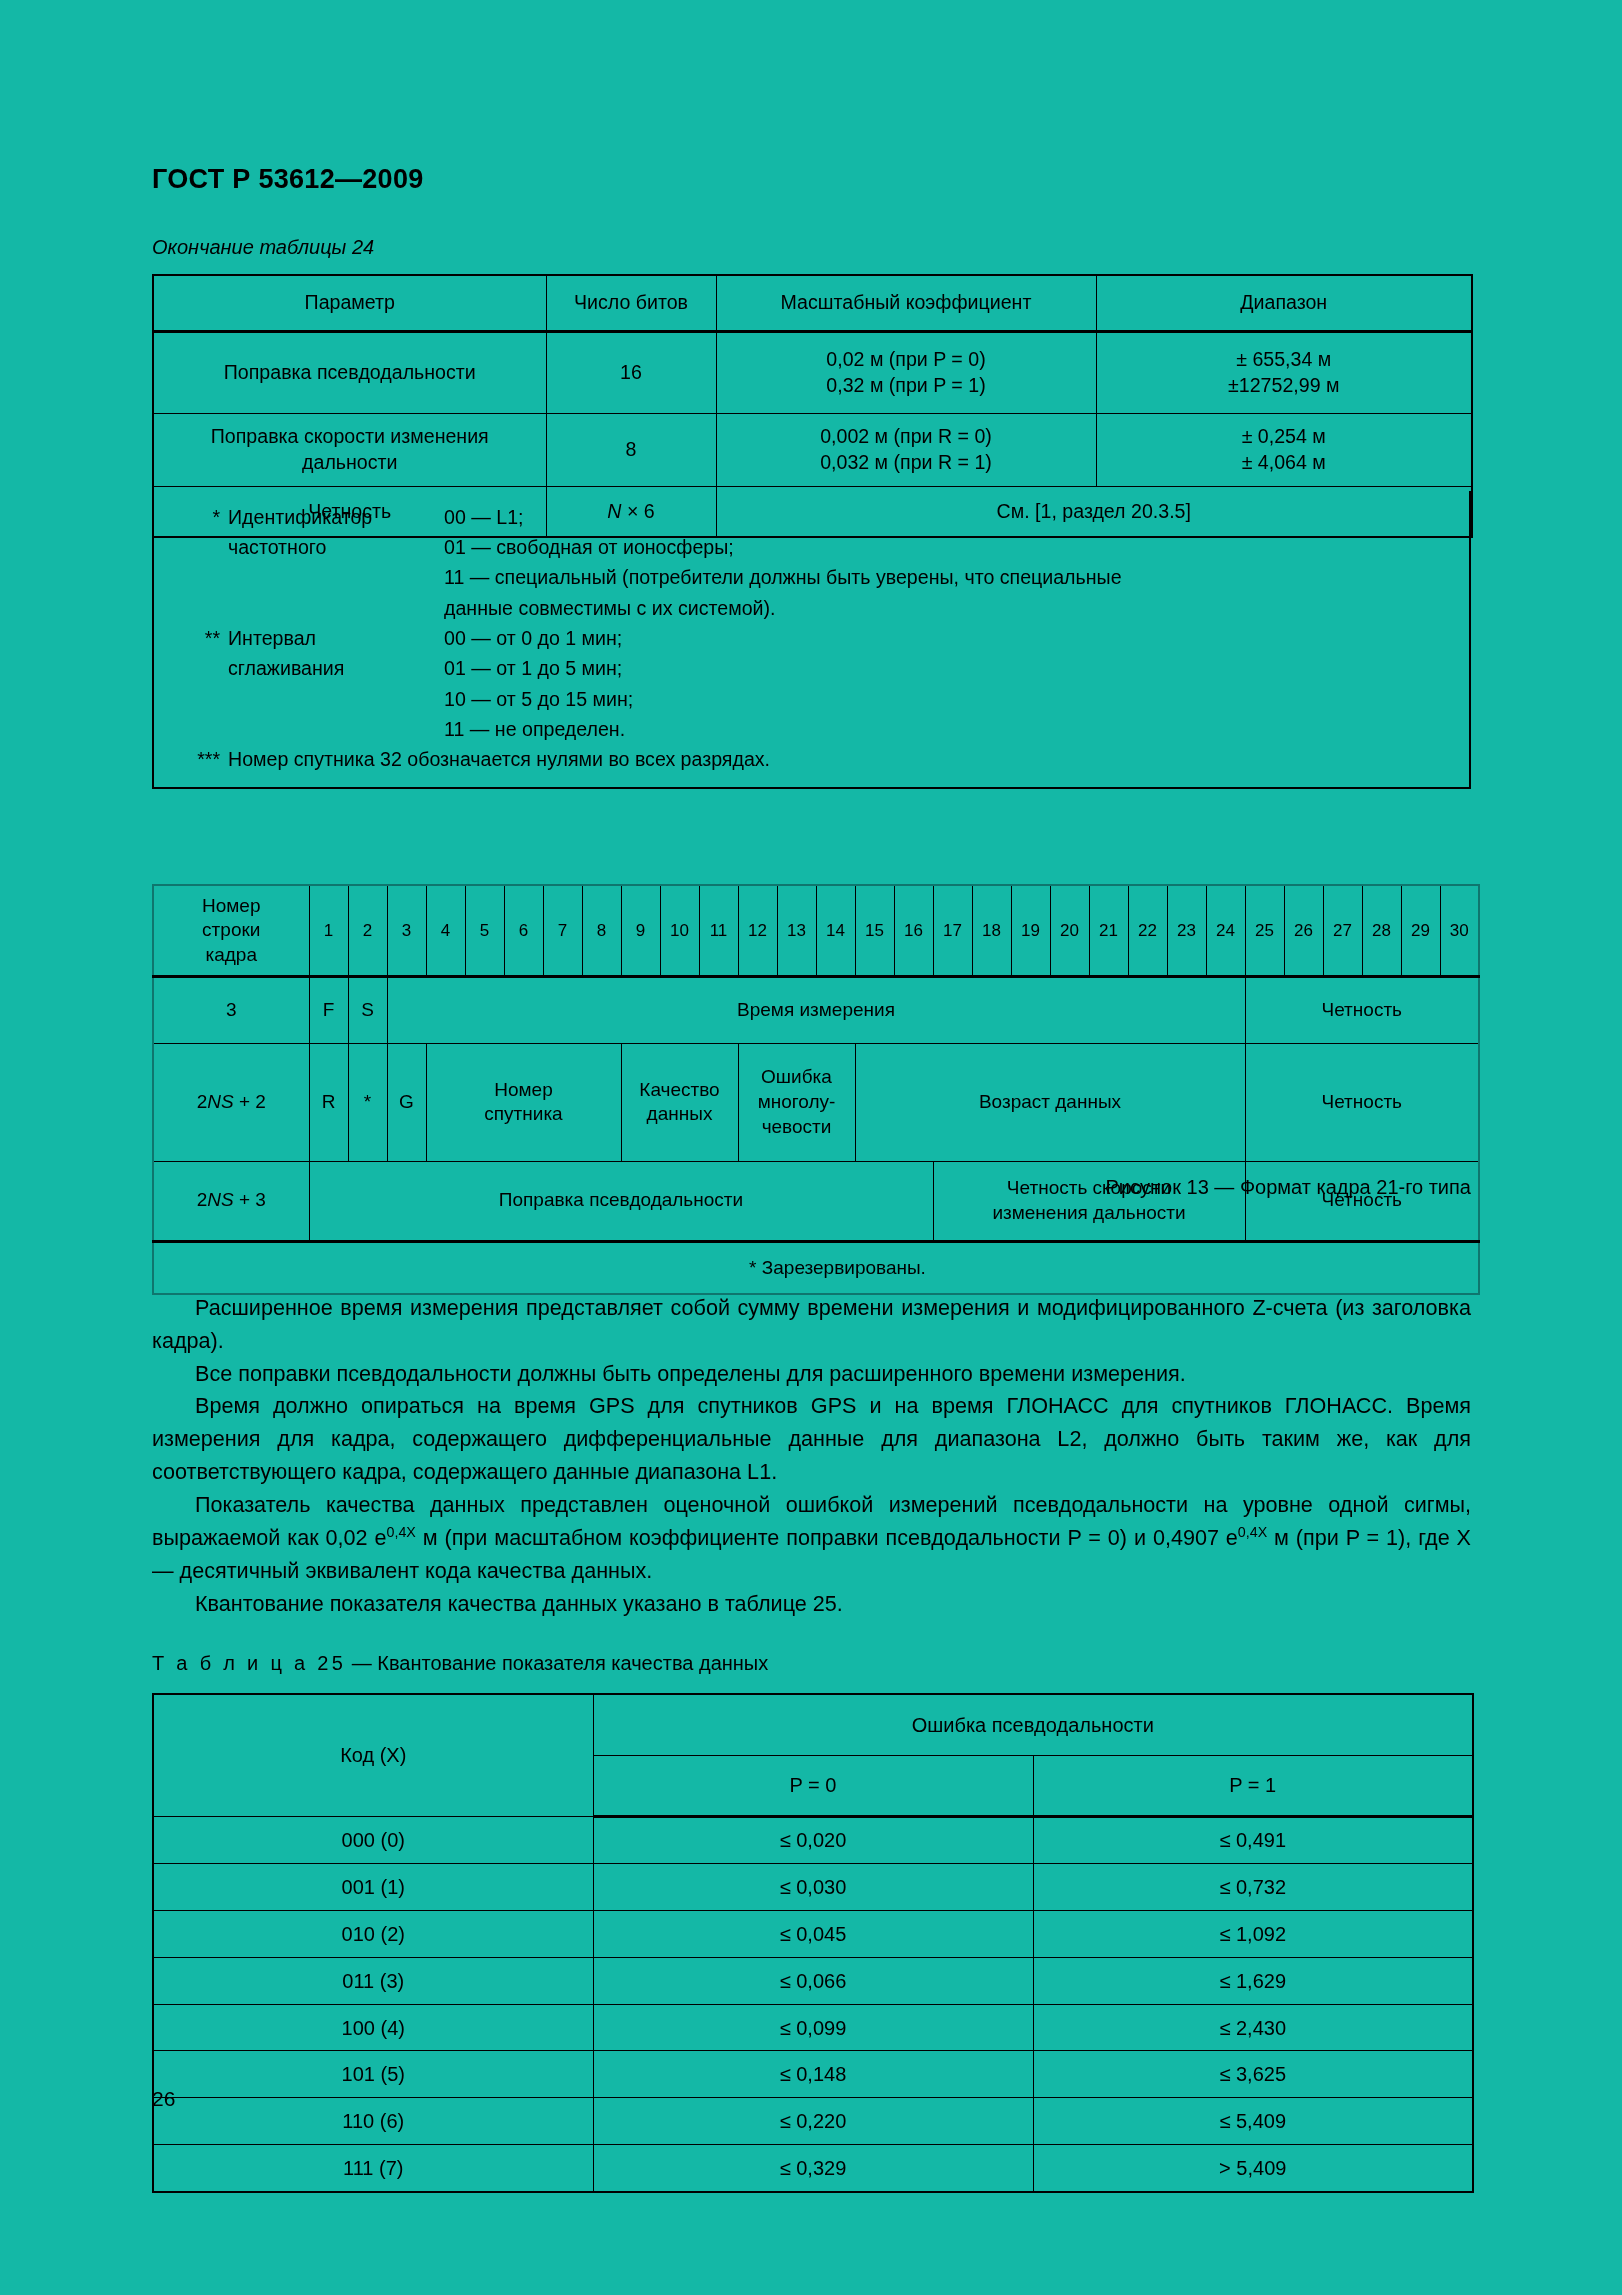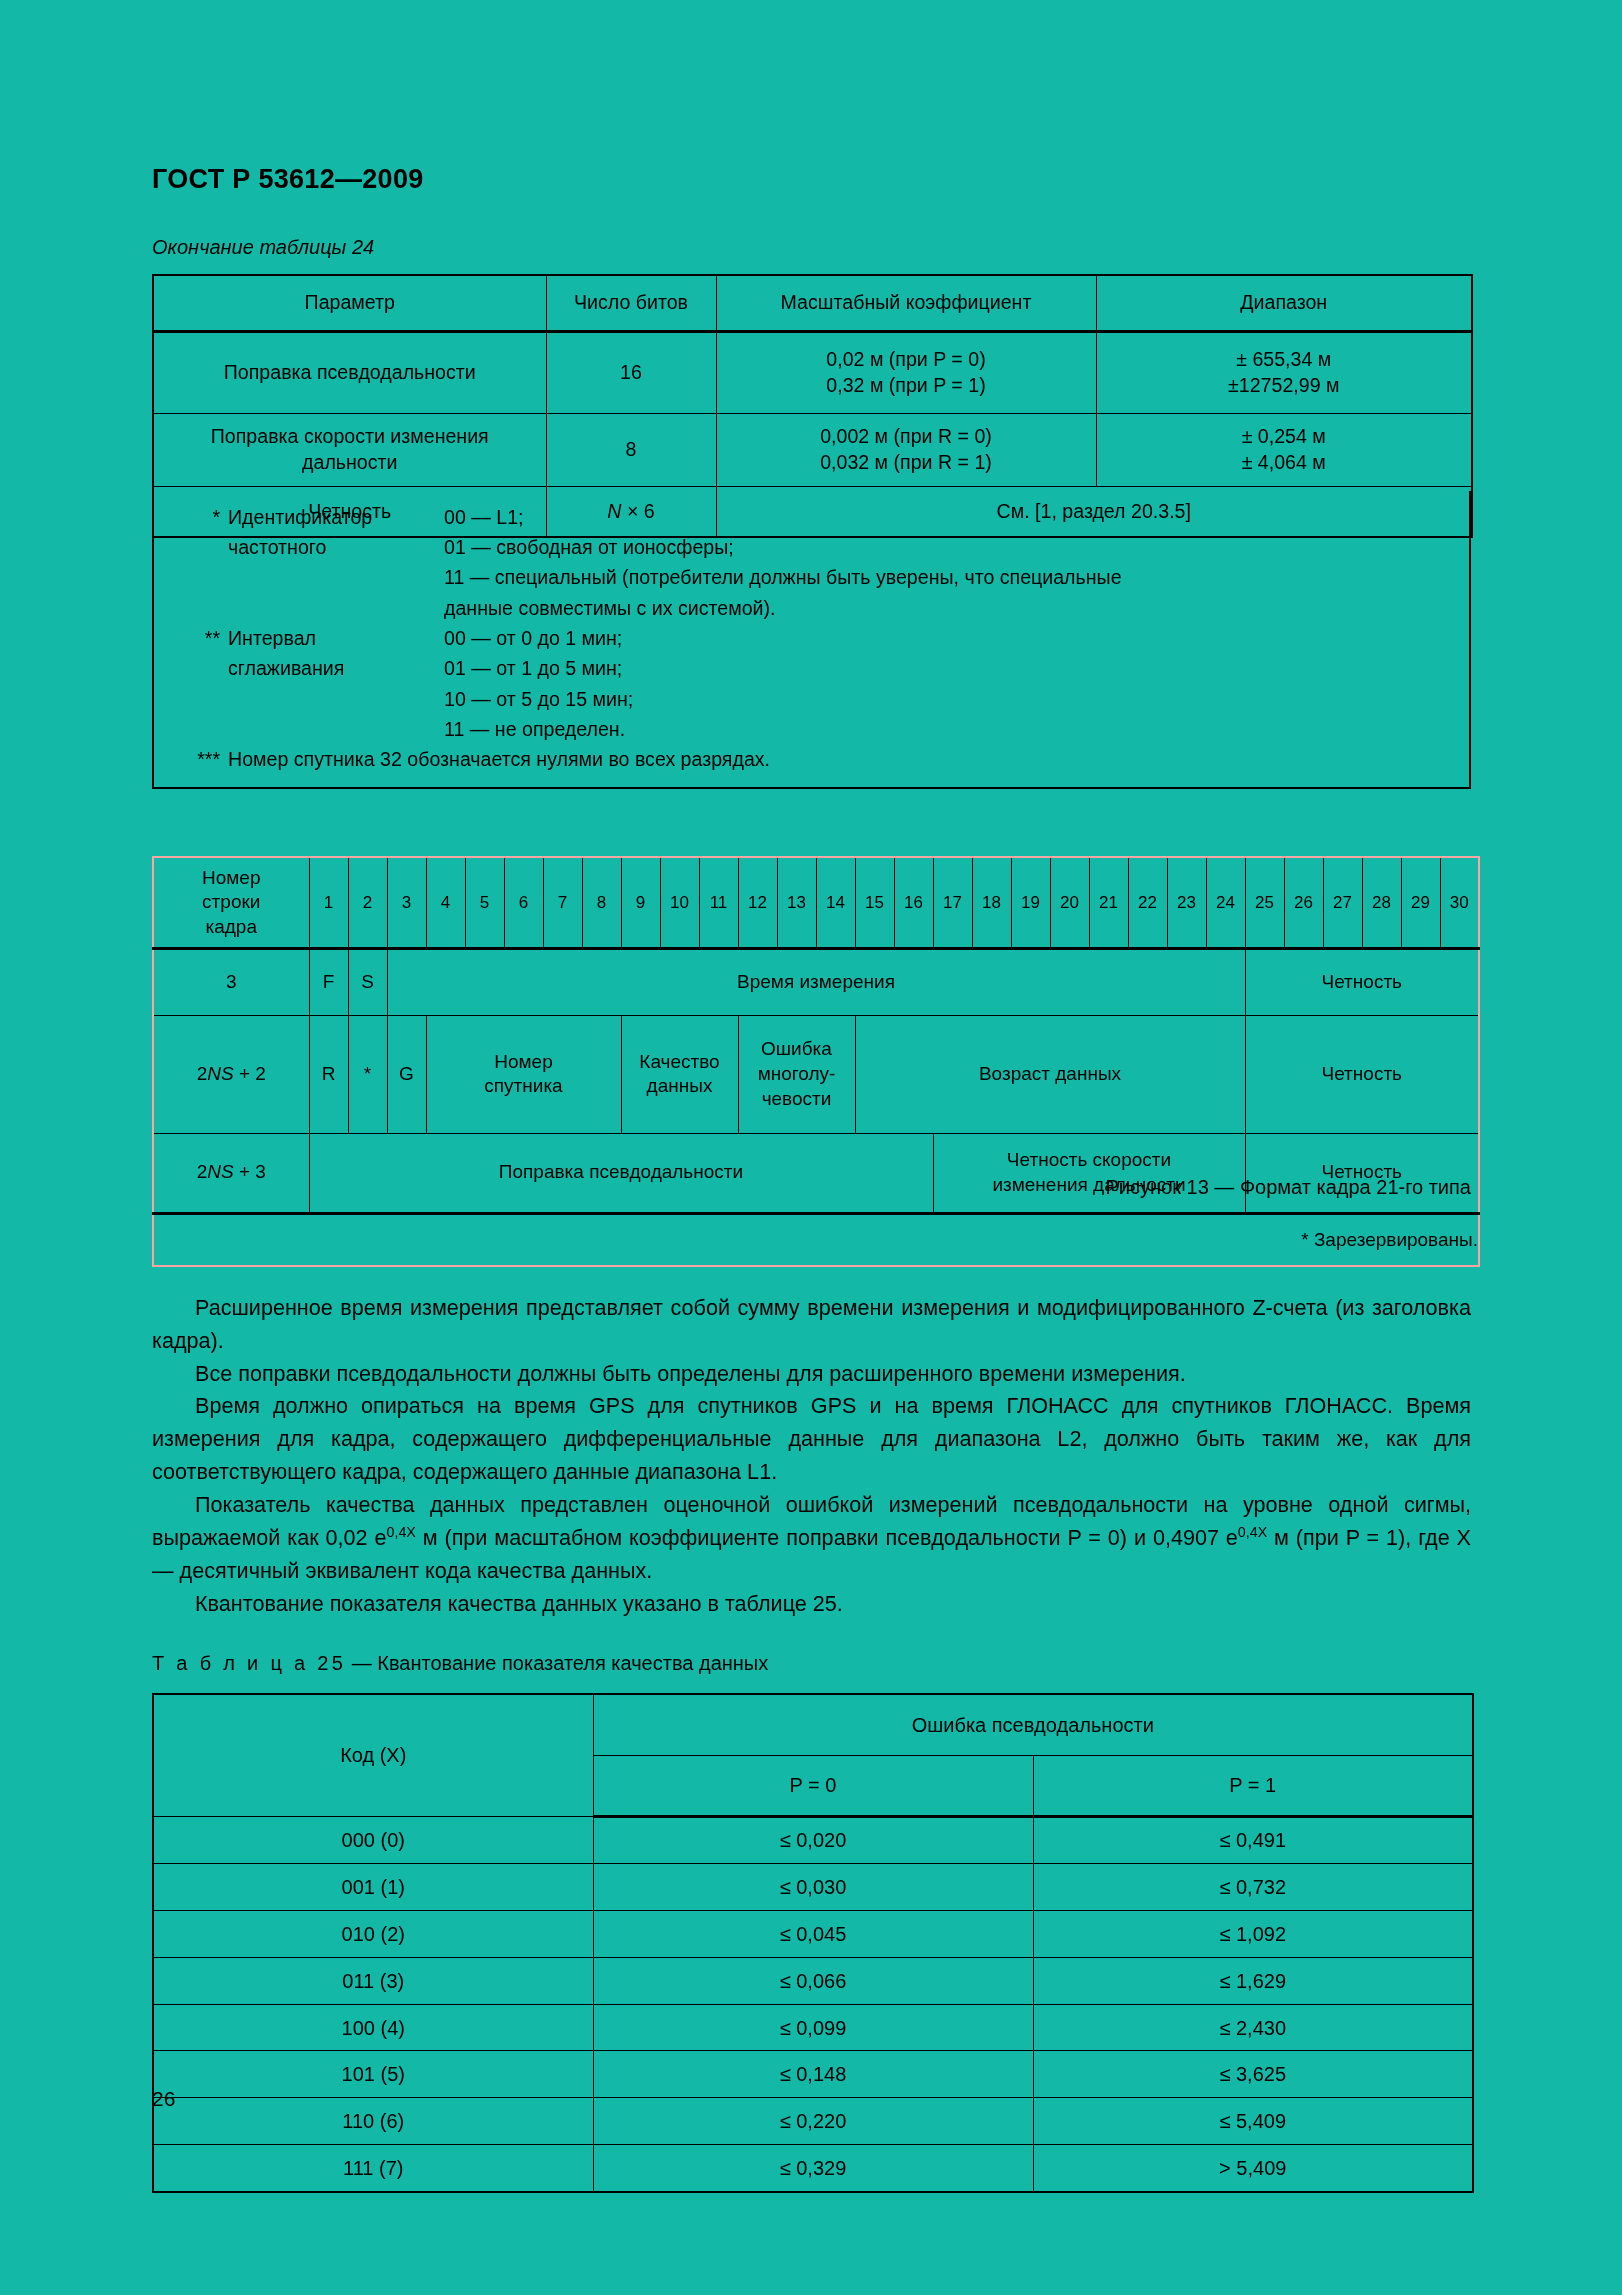--- a/index.html
+++ b/index.html
@@ -104,23 +104,23 @@
     flex: 0 0 216px;
   }
   .note-val { flex: 1 1 auto; }
   .note-val.just { text-align: justify; text-align-last: left; }
   .note-wide { flex: 1 1 auto; }
 
   
   #fig13 {
     position: absolute;
     left: 152px;
-    top: 856px;
-    width: 1319px;
-    border: 2px solid #fca5a5;
+    top: 884px;
+    width: 1319px;
+    border: 2px solid #0f766e;
     border-collapse: collapse;
   }
   #fig13 td {
     border: 1.3px solid #000;
     font-size: 19px;
     padding: 2.6px 1.3px;
   }
   #fig13 td.bit {
     font-size: 17px;
     padding: 1.3px 0;
@@ -128,21 +128,21 @@
   #fig13 .rowhdr { width: 156px; }
   #fig13 .hdrrow td { height: 84px; }
   #fig13 .hdrrow td.bit { vertical-align: middle; }
   #fig13 .thickunder td { border-bottom: 3.3px solid #000; }
   #fig13 .r-3 td { height: 60px; }
   #fig13 .r-2ns2 td { height: 111px; }
   #fig13 .r-2ns3 td { height: 73px; }
   #fig13 .fignote td {
     border: none;
     border-top: 3.3px solid #000;
-    text-align: right;
+    text-align: center;
     padding: 9.2px 0 7.9px 43px;
     height: 33px;
   }
   .italic-n { font-style: italic; }
 
   .fig-caption {
     position: absolute;
     left: 152px;
     top: 1176px;
     width: 1319px;

